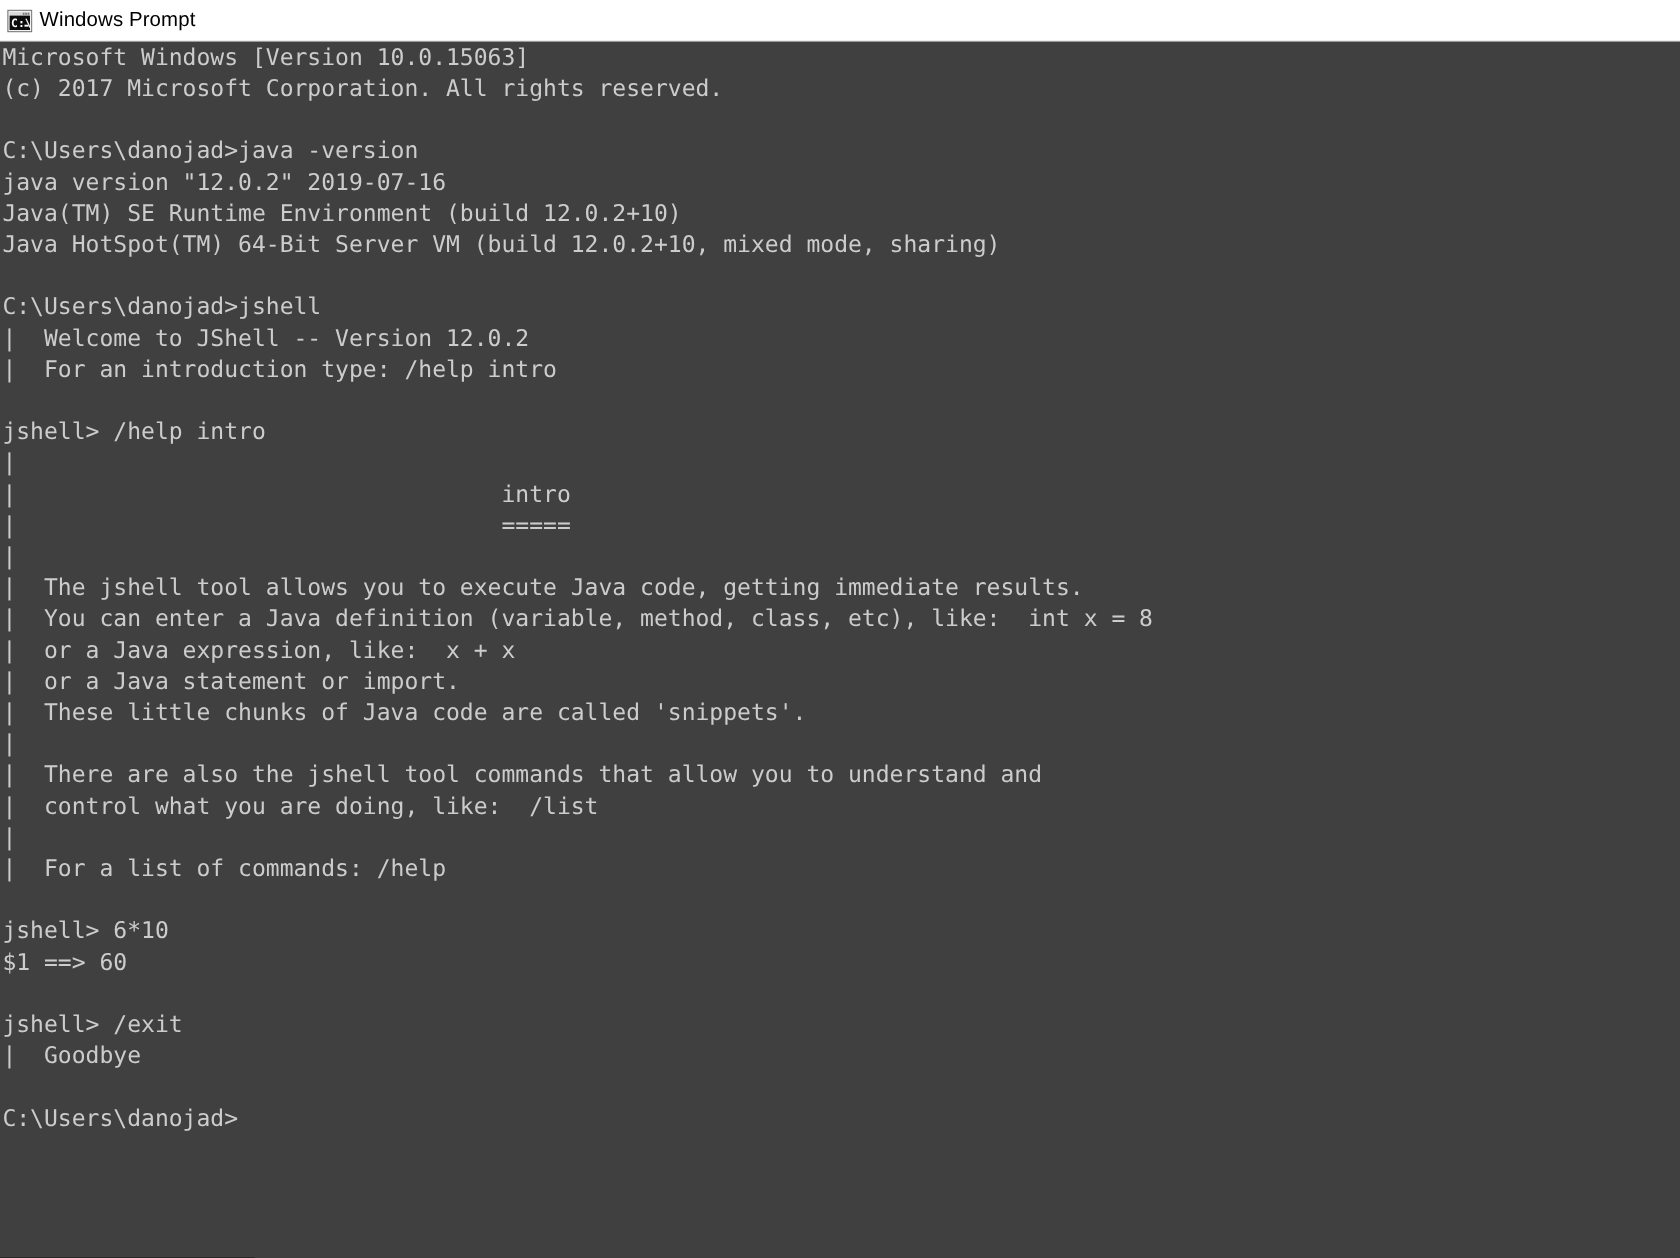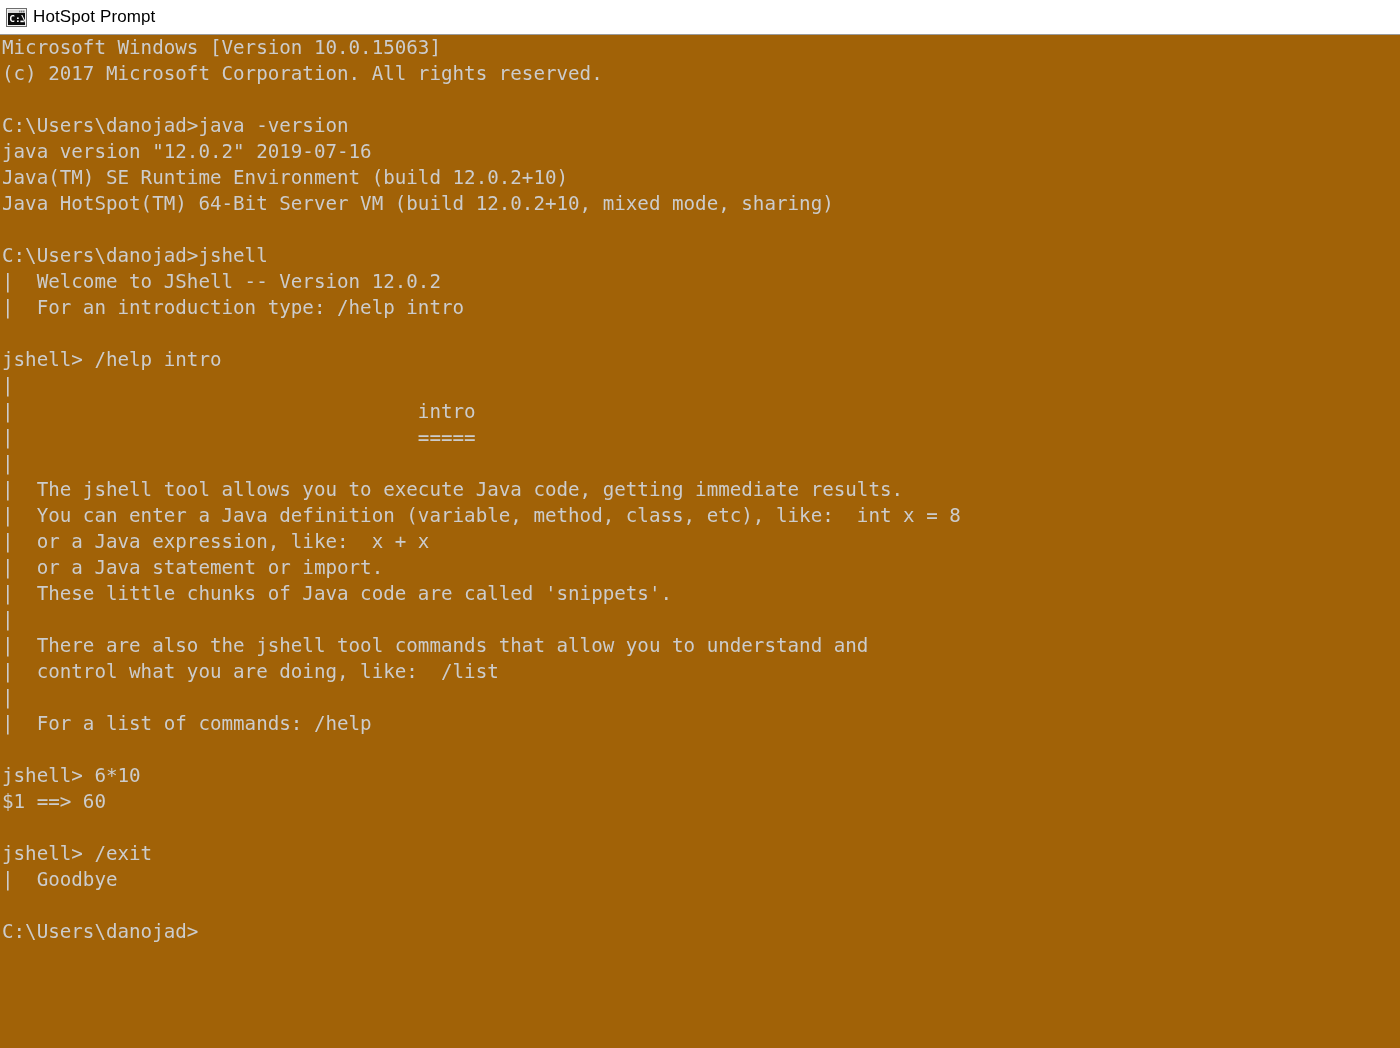--- a/index.html
+++ b/index.html
@@ -51,21 +51,21 @@
     line-height: 20px;
     color: #000000;
     white-space: nowrap;
     letter-spacing: 0.1px;
   }
 
   
   #console {
     position: relative;
     flex: 1 1 auto;
-    background: #a16207;
+    background: #404040;
     color: #cccccc;
     overflow: hidden;
     padding: 0;
   }
 
   #console-text {
     position: absolute;
     left: 2px;
     top: 0px;
     margin: 0;
@@ -89,21 +89,21 @@
     <svg id="titlebar-icon" viewBox="0 0 21 19">
       <rect x="0.5" y="0.5" width="20" height="18" fill="#f2f2f2" stroke="#6d6d6d" stroke-width="1"></rect>
       <rect x="2" y="2" width="17" height="3" fill="#d9d9d9"></rect>
       <rect x="13" y="2.6" width="1.4" height="1.8" fill="#7a7a7a"></rect>
       <rect x="15" y="2.6" width="1.4" height="1.8" fill="#7a7a7a"></rect>
       <rect x="17" y="2.6" width="1.4" height="1.8" fill="#7a7a7a"></rect>
       <rect x="2" y="5" width="17" height="12" fill="#0c0c0c"></rect>
       <text x="3.2" y="14.4" font-family="'DejaVu Sans Mono','Liberation Mono',monospace" font-size="9.5" font-weight="bold" fill="#ffffff">C:\</text>
       <rect x="14.4" y="12.6" width="3.4" height="1.6" fill="#ffffff"></rect>
     </svg>
-    <span id="titlebar-text">HotSpot Prompt</span>
+    <span id="titlebar-text">Windows Prompt</span>
   </div>
 
   <div id="console">
     <pre id="console-text">Microsoft Windows [Version 10.0.15063]
 (c) 2017 Microsoft Corporation. All rights reserved.
 
 C:\Users\danojad&gt;java -version
 java version "12.0.2" 2019-07-16
 Java(TM) SE Runtime Environment (build 12.0.2+10)
 Java HotSpot(TM) 64-Bit Server VM (build 12.0.2+10, mixed mode, sharing)

